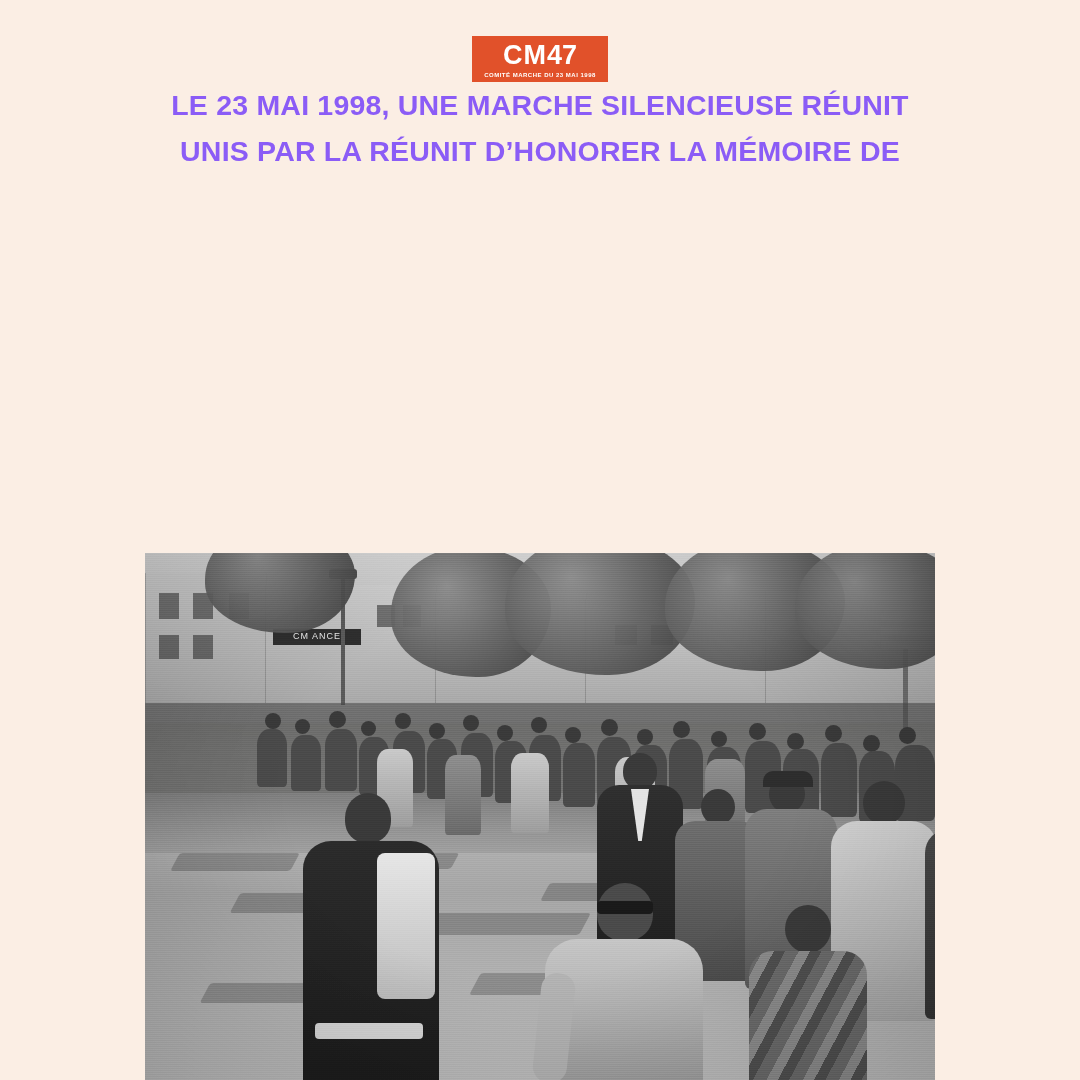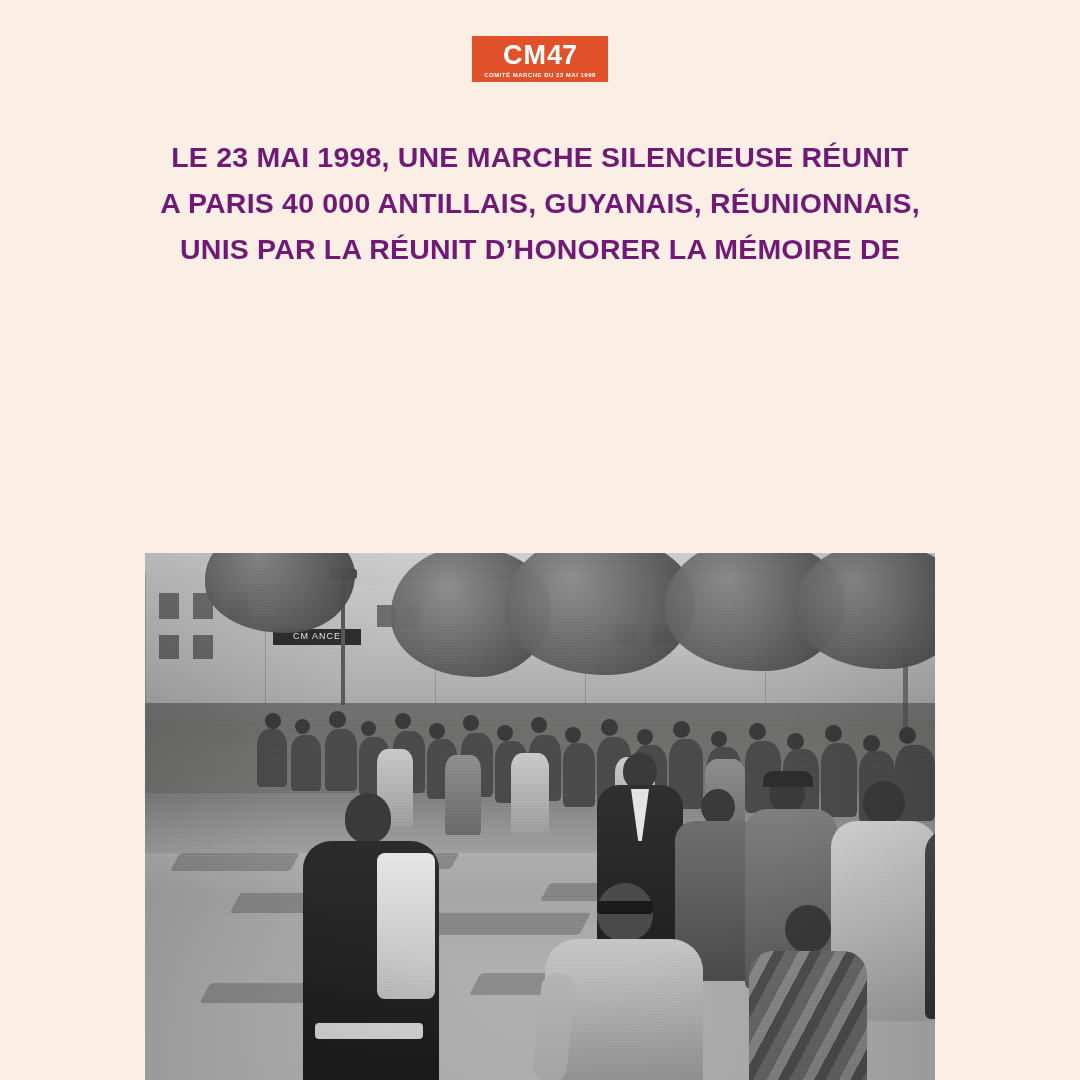--- a/index.html
+++ b/index.html
@@ -76,22 +76,21 @@
     font-family: "Liberation Serif", serif;
     font-size: 63px;
     font-weight: normal;
     letter-spacing: 0.5px;
     text-align: center;
     line-height: 1.1;
   }
 
   
   .subtitle {
-    margin-top: 52px;
-    color: #701a75;
+    color: #8b5cf6;
     font-family: "Liberation Sans", sans-serif;
     font-weight: bold;
     font-size: 28.5px;
     line-height: 1.62;
     text-align: center;
     letter-spacing: 0.2px;
     max-width: 900px;
   }
   .subtitle .line {
     display: block;
@@ -214,21 +213,20 @@
         <span class="logo-cm">CM</span>
         <span class="logo-98">47</span>
       </div>
       <div class="logo-sub">COMITÉ MARCHE DU 23 MAI 1998</div>
     </div>
   </div>
 
 
   <div class="subtitle">
     <span class="line">LE 23 MAI 1998, UNE MARCHE SILENCIEUSE RÉUNIT</span>
-    <span class="line">A PARIS 40 000 ANTILLAIS, GUYANAIS, RÉUNIONNAIS,</span>
     <span class="line">UNIS PAR LA RÉUNIT D’HONORER LA MÉMOIRE DE</span>
   </div>
 
   <div class="photo-frame">
     <div class="photo">
 
       <div class="ph-sky"></div>
 
       <div class="ph-bldg" style="left:0px; width:120px; top:20px; height:130px;"></div>
       <div class="ph-win" style="left:14px; top:40px; width:20px; height:26px;"></div>

